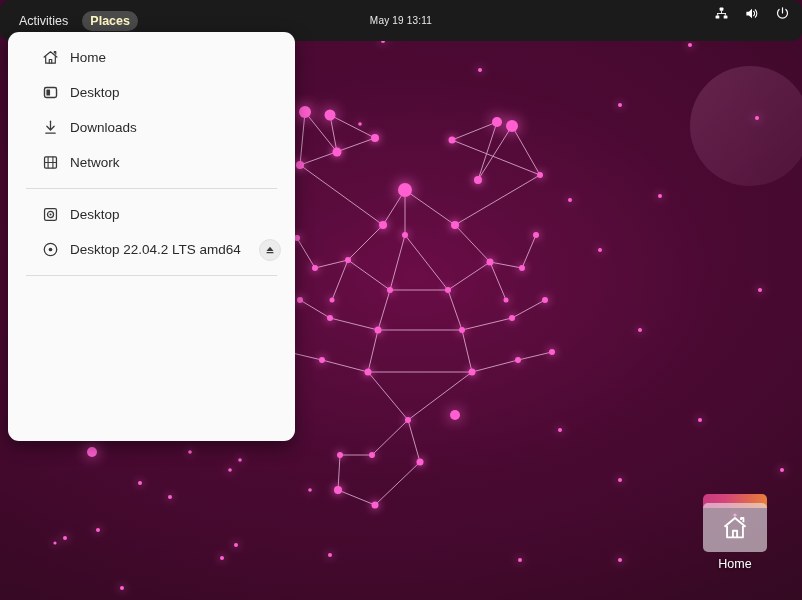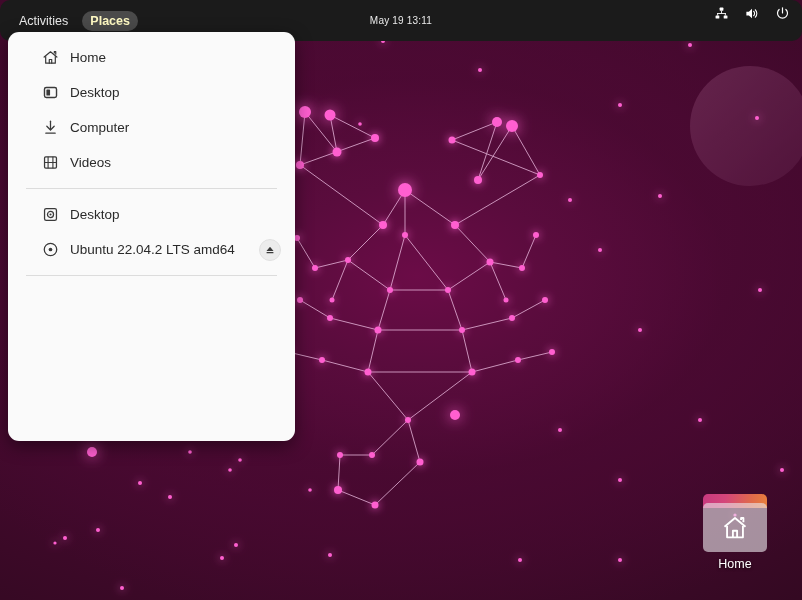--- a/index.html
+++ b/index.html
@@ -320,34 +320,34 @@
 
 
   <div class="menu-row">
     <span class="m-icon">
       <svg width="17" height="17" viewBox="0 0 24 24" fill="none" stroke="#3a3a3a" stroke-width="1.8" stroke-linecap="round" stroke-linejoin="round">
         <path d="M12 3 V15"></path>
         <path d="M6.8 10.2 L12 15.6 L17.2 10.2"></path>
         <path d="M5.4 20 H18.6"></path>
       </svg>
     </span>
-    <span class="m-label">Computer</span>
+    <span class="m-label">Downloads</span>
   </div>
 
 
 
   <div class="menu-row">
     <span class="m-icon">
       <svg width="17" height="17" viewBox="0 0 24 24" fill="none" stroke="#3a3a3a" stroke-width="1.8">
         <rect x="3.6" y="4" width="16.8" height="16" rx="1.6"></rect>
         <path d="M8.6 4 V20 M15.4 4 V20" stroke-width="1.6"></path>
         <path d="M3.6 12 H20.4" stroke-width="1.4"></path>
       </svg>
     </span>
-    <span class="m-label">Videos</span>
+    <span class="m-label">Network</span>
   </div>
 
   <div class="menu-sep"></div>
 
   <div class="menu-row">
     <span class="m-icon">
       <svg width="17" height="17" viewBox="0 0 24 24" fill="none" stroke="#3a3a3a" stroke-width="1.8">
         <rect x="3.6" y="3.6" width="16.8" height="16.8" rx="2.4"></rect>
         <circle cx="12" cy="12" r="4.3"></circle>
         <circle cx="12" cy="12" r="1.5" fill="#3a3a3a" stroke="none"></circle>
@@ -356,21 +356,21 @@
     <span class="m-label">Desktop</span>
   </div>
 
   <div class="menu-row">
     <span class="m-icon">
       <svg width="17" height="17" viewBox="0 0 24 24" fill="none" stroke="#3a3a3a" stroke-width="1.8">
         <circle cx="12" cy="12" r="8.8"></circle>
         <circle cx="12" cy="12" r="2.6" fill="#3a3a3a" stroke="none"></circle>
       </svg>
     </span>
-    <span class="m-label">Ubuntu 22.04.2 LTS amd64</span>
+    <span class="m-label">Desktop 22.04.2 LTS amd64</span>
     <span class="eject">
       <svg width="12" height="12" viewBox="0 0 24 24" fill="#3a3a3a">
         <path d="M12 5.4 L19 14 H5 Z"></path>
         <rect x="5" y="16.2" width="14" height="2.4" rx="1"></rect>
       </svg>
     </span>
   </div>
 
   <div class="menu-sep"></div>
 

